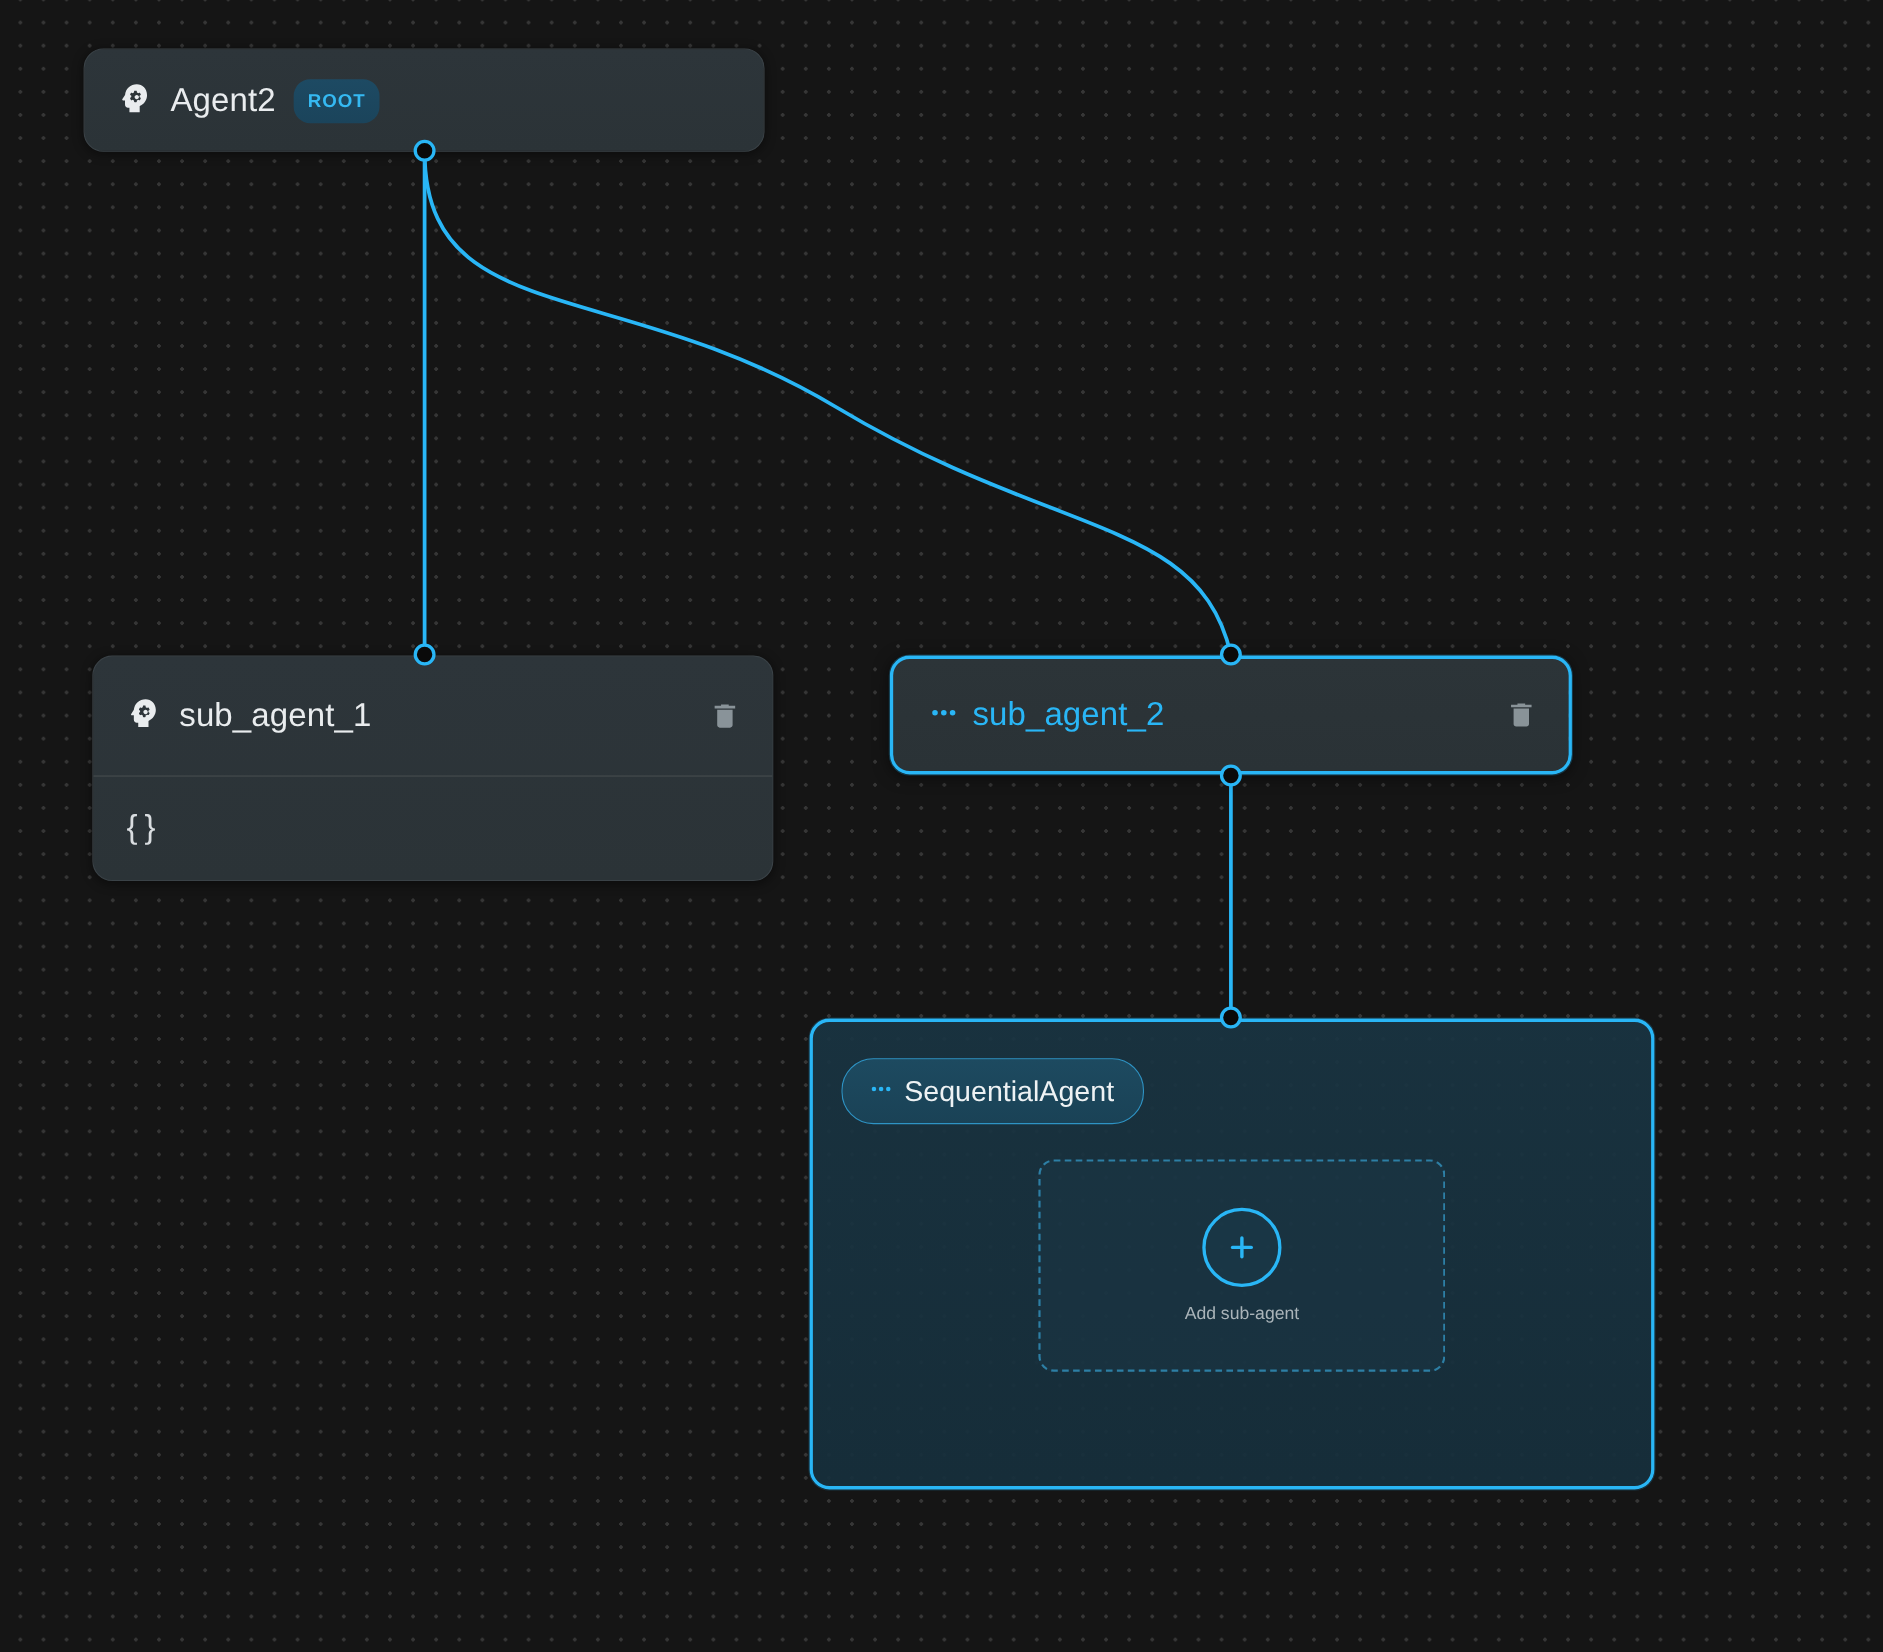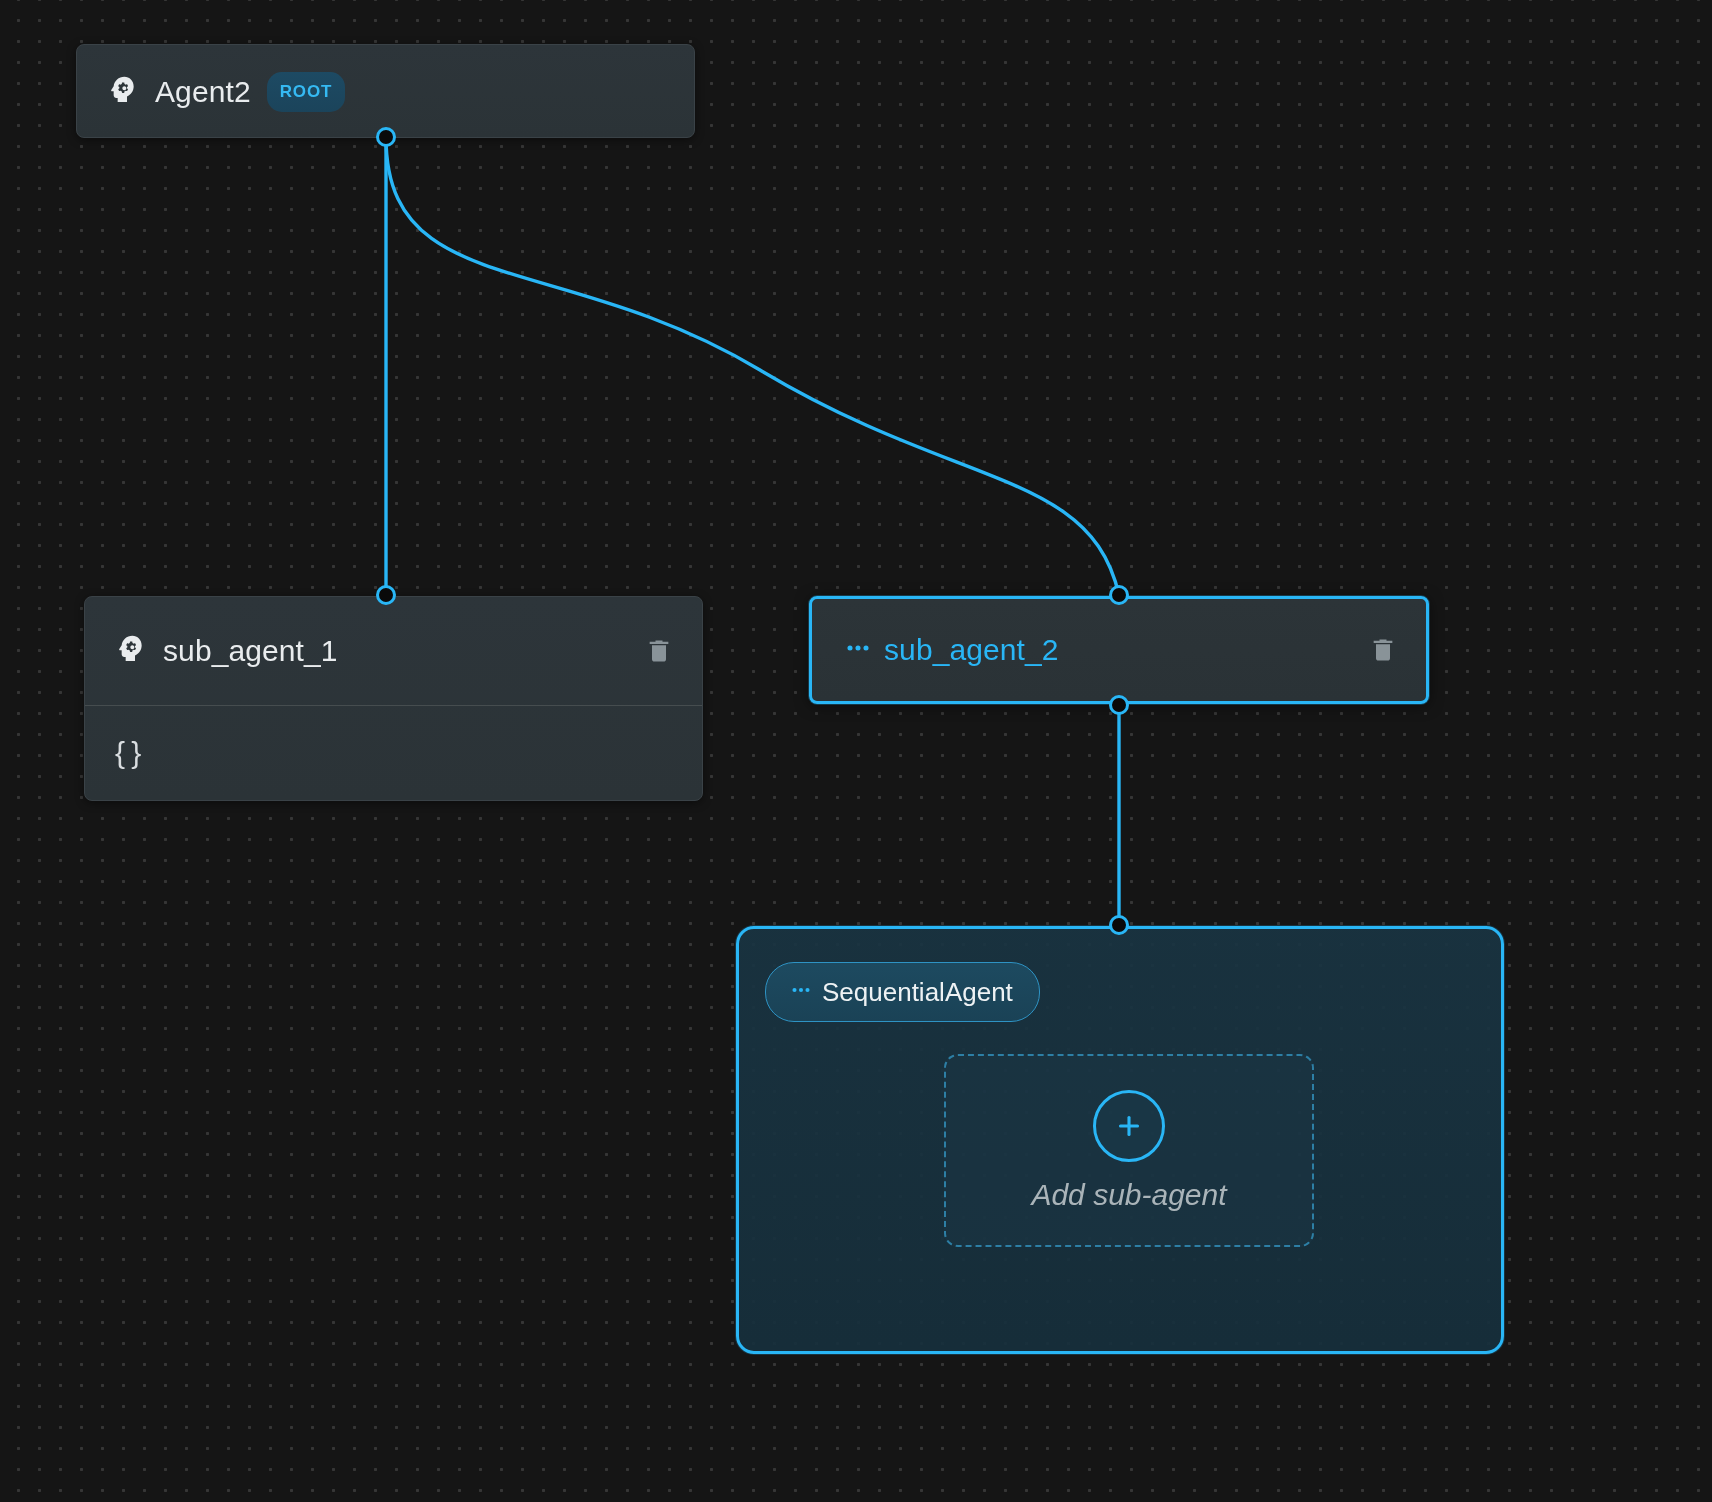--- a/index.html
+++ b/index.html
@@ -28,21 +28,21 @@
     width: 1712px;
     height: 1502px;
     pointer-events: none;
     z-index: 1;
   }
 
   
   .node {
     position: absolute;
     box-sizing: border-box;
-    border-radius: 8px;
+    border-radius: 18px;
     z-index: 3;
   }
   .node.plain {
     background: linear-gradient(180deg, #2d353a 0%, #2b3337 100%);
     border: 1px solid #3a4247;
     box-shadow: 0 2px 10px rgba(0,0,0,.45);
   }
   .node.selected {
     background: linear-gradient(180deg, #2c3438 0%, #2a3236 100%);
     border: 3px solid #29b6f6;
@@ -171,24 +171,23 @@
     height: 66px;
     border-radius: 50%;
     border: 3px solid #29b6f6;
     background: rgba(26,58,74,.5);
     display: flex;
     align-items: center;
     justify-content: center;
     cursor: pointer;
   }
   .dropzone-label {
-    font-size: 30px;
+    font-size: 16px;
     color: #aab4b9;
     white-space: nowrap;
-    font-style: italic;
   }
 
   
   .handle {
     position: absolute;
     width: 20px;
     height: 20px;
     margin-left: -10px;
     margin-top: -10px;
     border-radius: 50%;

